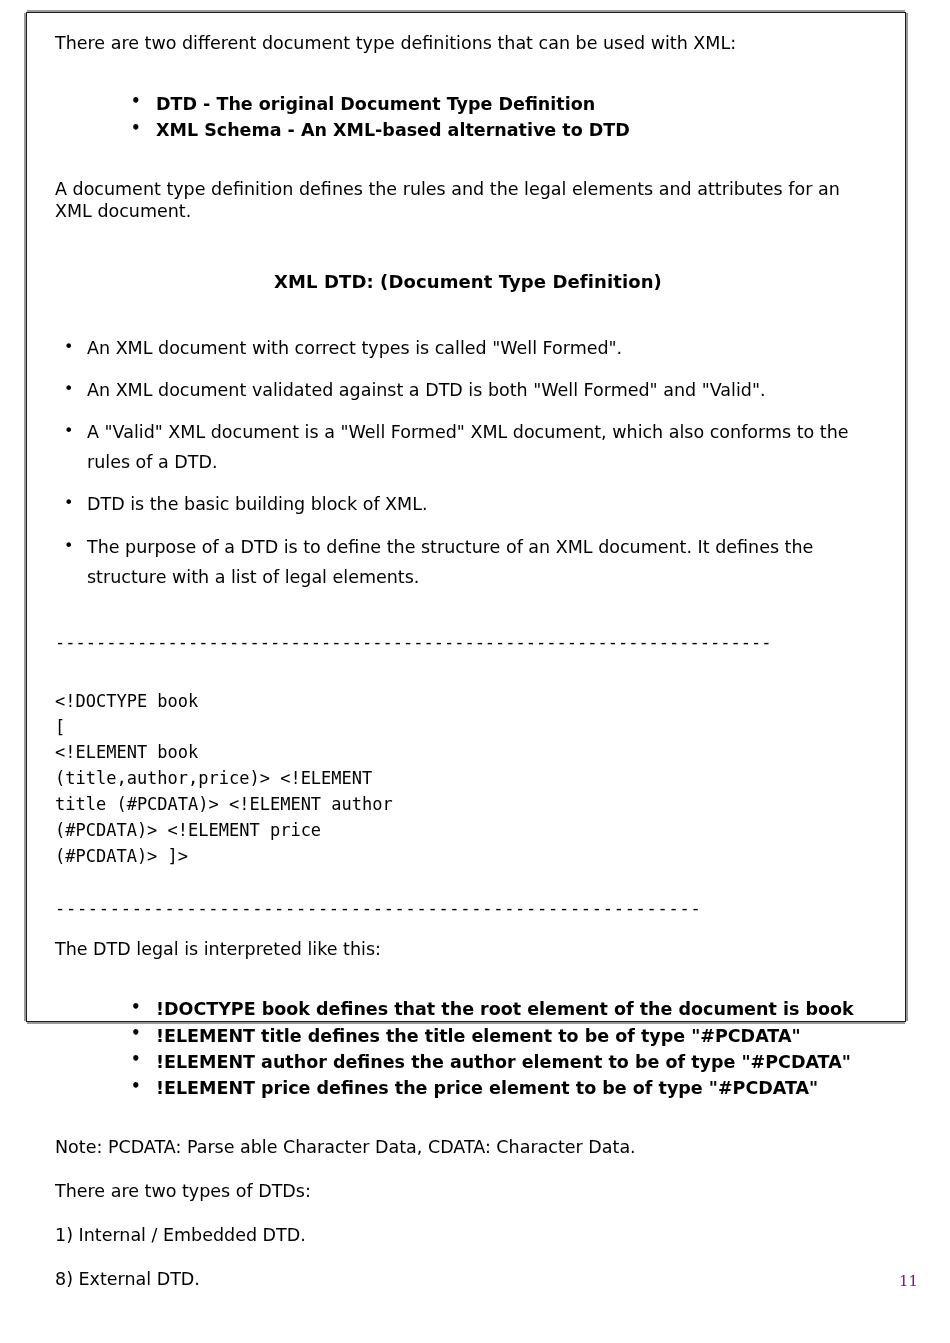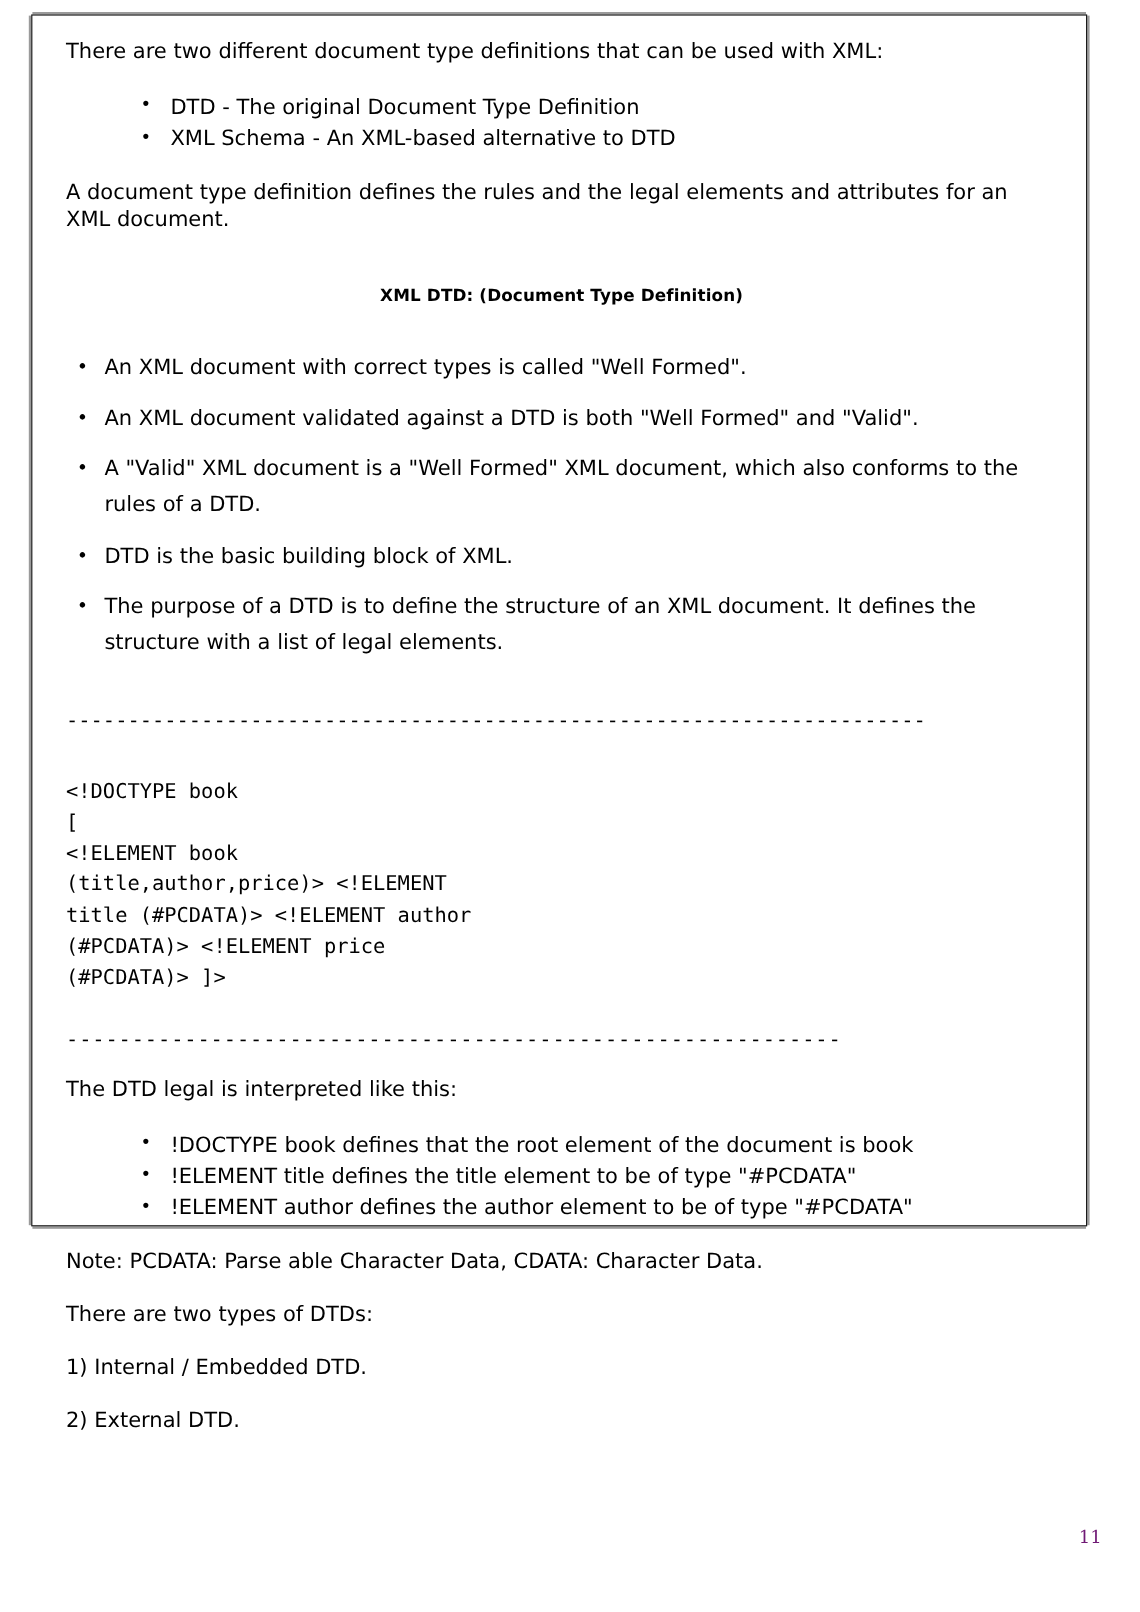--- a/index.html
+++ b/index.html
@@ -44,29 +44,30 @@
   
   .para {
     margin: 0 0 0 0;
     font-size: 17.5px;
     line-height: 1.25;
   }
 
   .heading {
     text-align: center;
     font-weight: bold;
-    font-size: 14px;
+    font-size: 18px;
     letter-spacing: .1px;
   }
 
   
   ul.inset {
-    margin: 0;
+    margin: 14px;
     padding: 0 0 0 62px;
     list-style: none;
+    font-weight: bold;
   }
   ul.inset > li {
     position: relative;
     font-size: 17.5px;
     line-height: 1.5;
     padding-left: 25px;
   }
   ul.inset > li::before {
     content: "\2022";
     position: absolute;
@@ -184,34 +185,35 @@
     <div class="spacer-m"></div>
 
     <p class="para">The DTD legal is interpreted like this:</p>
 
     <div class="spacer-m"></div>
 
     <ul class="inset">
       <li>!DOCTYPE book defines that the root element of the document is book</li>
       <li>!ELEMENT title defines the title element to be of type "#PCDATA"</li>
       <li>!ELEMENT author defines the author element to be of type "#PCDATA"</li>
+      <li>!ELEMENT price defines the price element to be of type "#PCDATA"</li>
     </ul>
 
     <div class="spacer-m"></div>
 
     <p class="para">Note: PCDATA: Parse able Character Data, CDATA: Character Data.</p>
 
     <div class="spacer-m"></div>
 
     <p class="para">There are two types of DTDs:</p>
 
     <div class="spacer-m"></div>
 
     <p class="para">1) Internal / Embedded DTD.</p>
 
     <div class="spacer-m"></div>
 
-    <p class="para">2) External DTD.</p>
+    <p class="para">8) External DTD.</p>
 
   </div>
 </div>
 
 <div id="page-number">11</div>
 
 </body></html>

